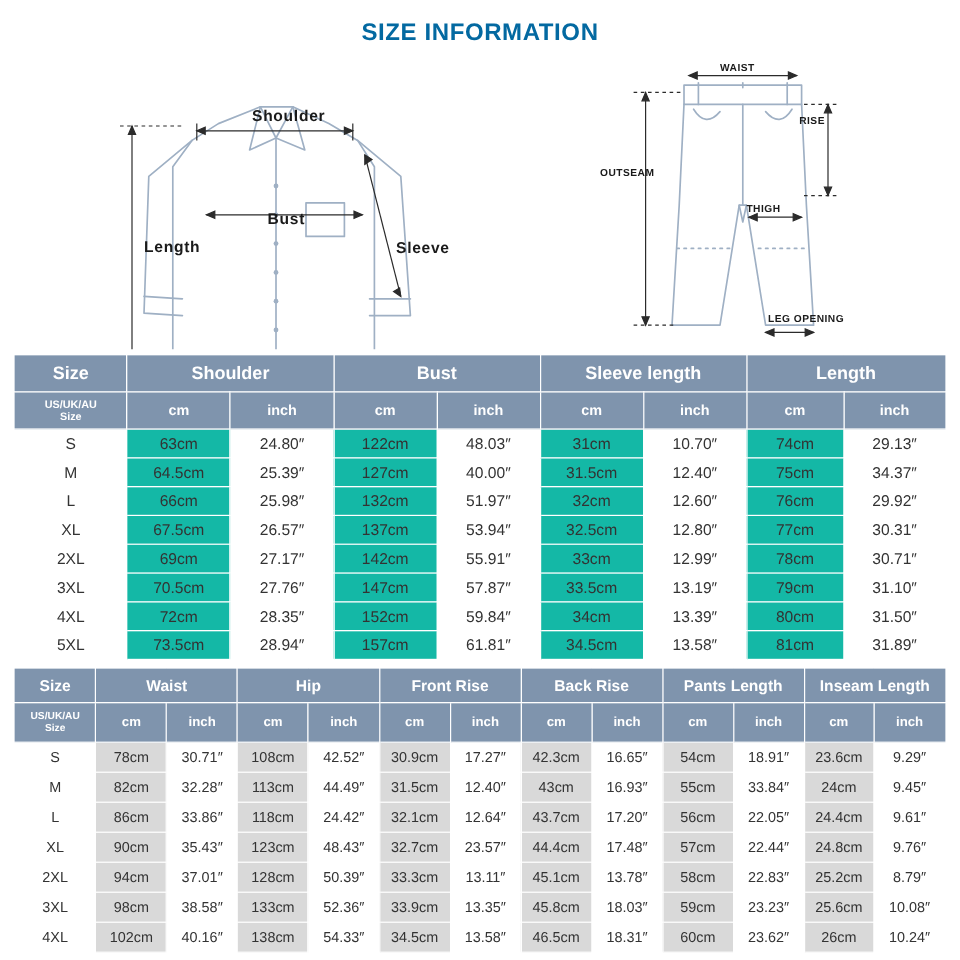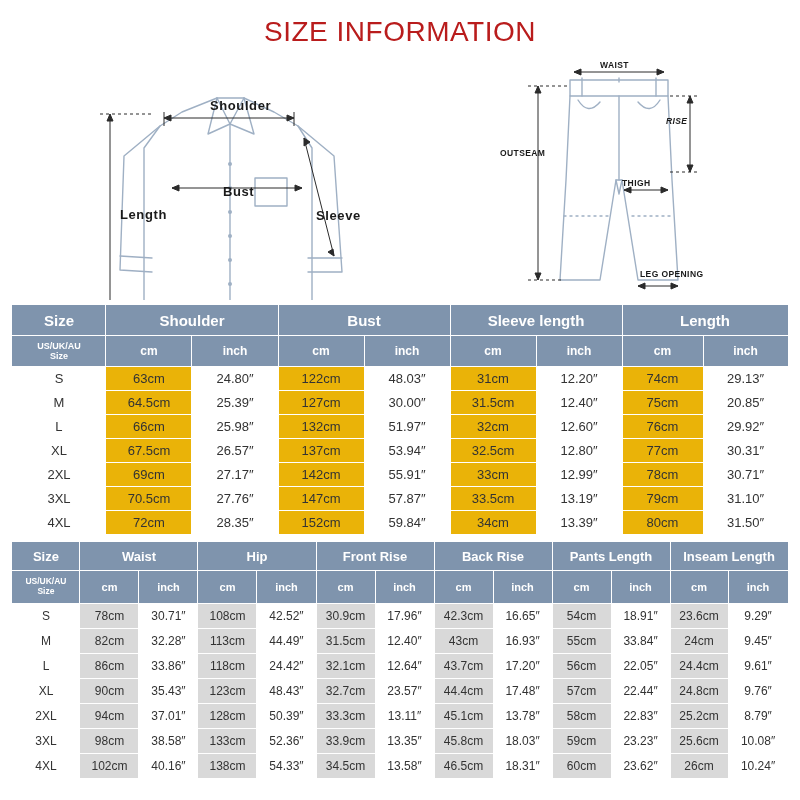--- a/index.html
+++ b/index.html
@@ -16,23 +16,23 @@
   }
   .page {
     width: 800px;
     height: 800px;
     position: relative;
     background: #ffffff;
     box-sizing: border-box;
   }
   .title {
     text-align: center;
-    font-size: 28px;
-    font-weight: normal;
-    color: #b91c1c;
+    font-size: 20px;
+    font-weight: bold;
+    color: #0369a1;
     letter-spacing: 0.5px;
     padding: 16px 0 12px 0;
     font-family: "Liberation Sans", sans-serif;
   }
 
   
   .diagram-band {
     position: relative;
     width: 776px;
     height: 240px;
@@ -105,21 +105,21 @@
     font-size: 13px;
     color: #333333;
     background: #ffffff;
   }
   .tbl-top tbody td.sizecol {
     background: #ffffff;
     color: #333333;
     font-size: 13px;
   }
   .tbl-top tbody td.shade {
-    background: #eab308;
+    background: #14b8a6;
   }
 
   
   .tbl-bottom .hdr1 td {
     background: #7f94ad;
     color: #ffffff;
     font-weight: bold;
     font-size: 13px;
     height: 26px;
   }
@@ -205,21 +205,21 @@
           <line x1="98" y1="54" x2="98" y2="262"></line>
           <polygon points="98,54 95,61 101,61"></polygon>
           <polygon points="98,262 95,255 101,255"></polygon>
           <line x1="88" y1="54" x2="140" y2="54" stroke-dasharray="3,3"></line>
           <line x1="88" y1="262" x2="140" y2="262" stroke-dasharray="3,3"></line>
         </g>
       </svg>
 
       <div class="dlabel" style="left:198px; top:38px;">Shoulder</div>
       <div class="dlabel" style="left:211px; top:124px;">Bust</div>
-      <div class="dlabel" style="left:304px; top:148px;text-align:center;">Sleeve</div>
+      <div class="dlabel" style="left:318px; top:148px;text-align:center;">Sleeve</div>
       <div class="dlabel" style="left:108px; top:147px;">Length</div>
     </div>
 
     <div class="diagram-half diagram-right">
       <svg width="306" height="240" viewBox="0 0 306 240">
         <g fill="none" stroke="#9fb0c4" stroke-width="1.4" stroke-linejoin="round" stroke-linecap="round">
 
           <path d="M88 20 L186 20 L186 36 L88 36 Z"></path>
 
           <path d="M88 36 L84 120 L78 220 L118 220 L134 120 L140 120 L156 220 L196 220 L190 120 L186 36"></path>
@@ -261,21 +261,21 @@
           <polygon points="142,130 149,127 149,133"></polygon>
           <polygon points="186,130 179,127 179,133"></polygon>
 
           <line x1="156" y1="226" x2="196" y2="226"></line>
           <polygon points="156,226 163,223 163,229"></polygon>
           <polygon points="196,226 189,223 189,229"></polygon>
         </g>
       </svg>
 
       <div class="dlabel small" style="left:118px; top:0px;">WAIST</div>
-      <div class="dlabel small" style="left:184px; top:56px;font-style:italic;">RISE</div>
+      <div class="dlabel small" style="left:184px; top:44px;">RISE</div>
       <div class="dlabel small" style="left:18px; top:88px;">OUTSEAM</div>
       <div class="dlabel small" style="left:140px; top:118px;">THIGH</div>
       <div class="dlabel small" style="left:158px; top:209px;">LEG OPENING</div>
     </div>
   </div>
 
   <table class="tbl-top">
     <colgroup>
       <col style="width:94px">
       <col style="width:86px">
@@ -311,34 +311,34 @@
       </tr>
     </thead>
     <tbody>
       <tr>
         <td class="sizecol">S</td>
         <td class="shade">63cm</td>
         <td>24.80″</td>
         <td class="shade">122cm</td>
         <td>48.03″</td>
         <td class="shade">31cm</td>
-        <td>12.20″</td>
+        <td>10.70″</td>
         <td class="shade">74cm</td>
         <td>29.13″</td>
       </tr>
       <tr>
         <td class="sizecol">M</td>
         <td class="shade">64.5cm</td>
         <td>25.39″</td>
         <td class="shade">127cm</td>
-        <td>30.00″</td>
+        <td>40.00″</td>
         <td class="shade">31.5cm</td>
         <td>12.40″</td>
         <td class="shade">75cm</td>
-        <td>20.85″</td>
+        <td>34.37″</td>
       </tr>
       <tr>
         <td class="sizecol">L</td>
         <td class="shade">66cm</td>
         <td>25.98″</td>
         <td class="shade">132cm</td>
         <td>51.97″</td>
         <td class="shade">32cm</td>
         <td>12.60″</td>
         <td class="shade">76cm</td>
@@ -380,20 +380,31 @@
       <tr>
         <td class="sizecol">4XL</td>
         <td class="shade">72cm</td>
         <td>28.35″</td>
         <td class="shade">152cm</td>
         <td>59.84″</td>
         <td class="shade">34cm</td>
         <td>13.39″</td>
         <td class="shade">80cm</td>
         <td>31.50″</td>
+      </tr>
+      <tr>
+        <td class="sizecol">5XL</td>
+        <td class="shade">73.5cm</td>
+        <td>28.94″</td>
+        <td class="shade">157cm</td>
+        <td>61.81″</td>
+        <td class="shade">34.5cm</td>
+        <td>13.58″</td>
+        <td class="shade">81cm</td>
+        <td>31.89″</td>
       </tr>
     </tbody>
   </table>
 
   <table class="tbl-bottom">
     <colgroup>
       <col style="width:68px">
       <col style="width:59px">
         <col style="width:59px">
       <col style="width:59px">
@@ -437,21 +448,21 @@
       </tr>
     </thead>
     <tbody>
       <tr>
         <td>S</td>
         <td class="shade">78cm</td>
         <td>30.71″</td>
         <td class="shade">108cm</td>
         <td>42.52″</td>
         <td class="shade">30.9cm</td>
-        <td>17.96″</td>
+        <td>17.27″</td>
         <td class="shade">42.3cm</td>
         <td>16.65″</td>
         <td class="shade">54cm</td>
         <td>18.91″</td>
         <td class="shade">23.6cm</td>
         <td>9.29″</td>
       </tr>
       <tr>
         <td>M</td>
         <td class="shade">82cm</td>

